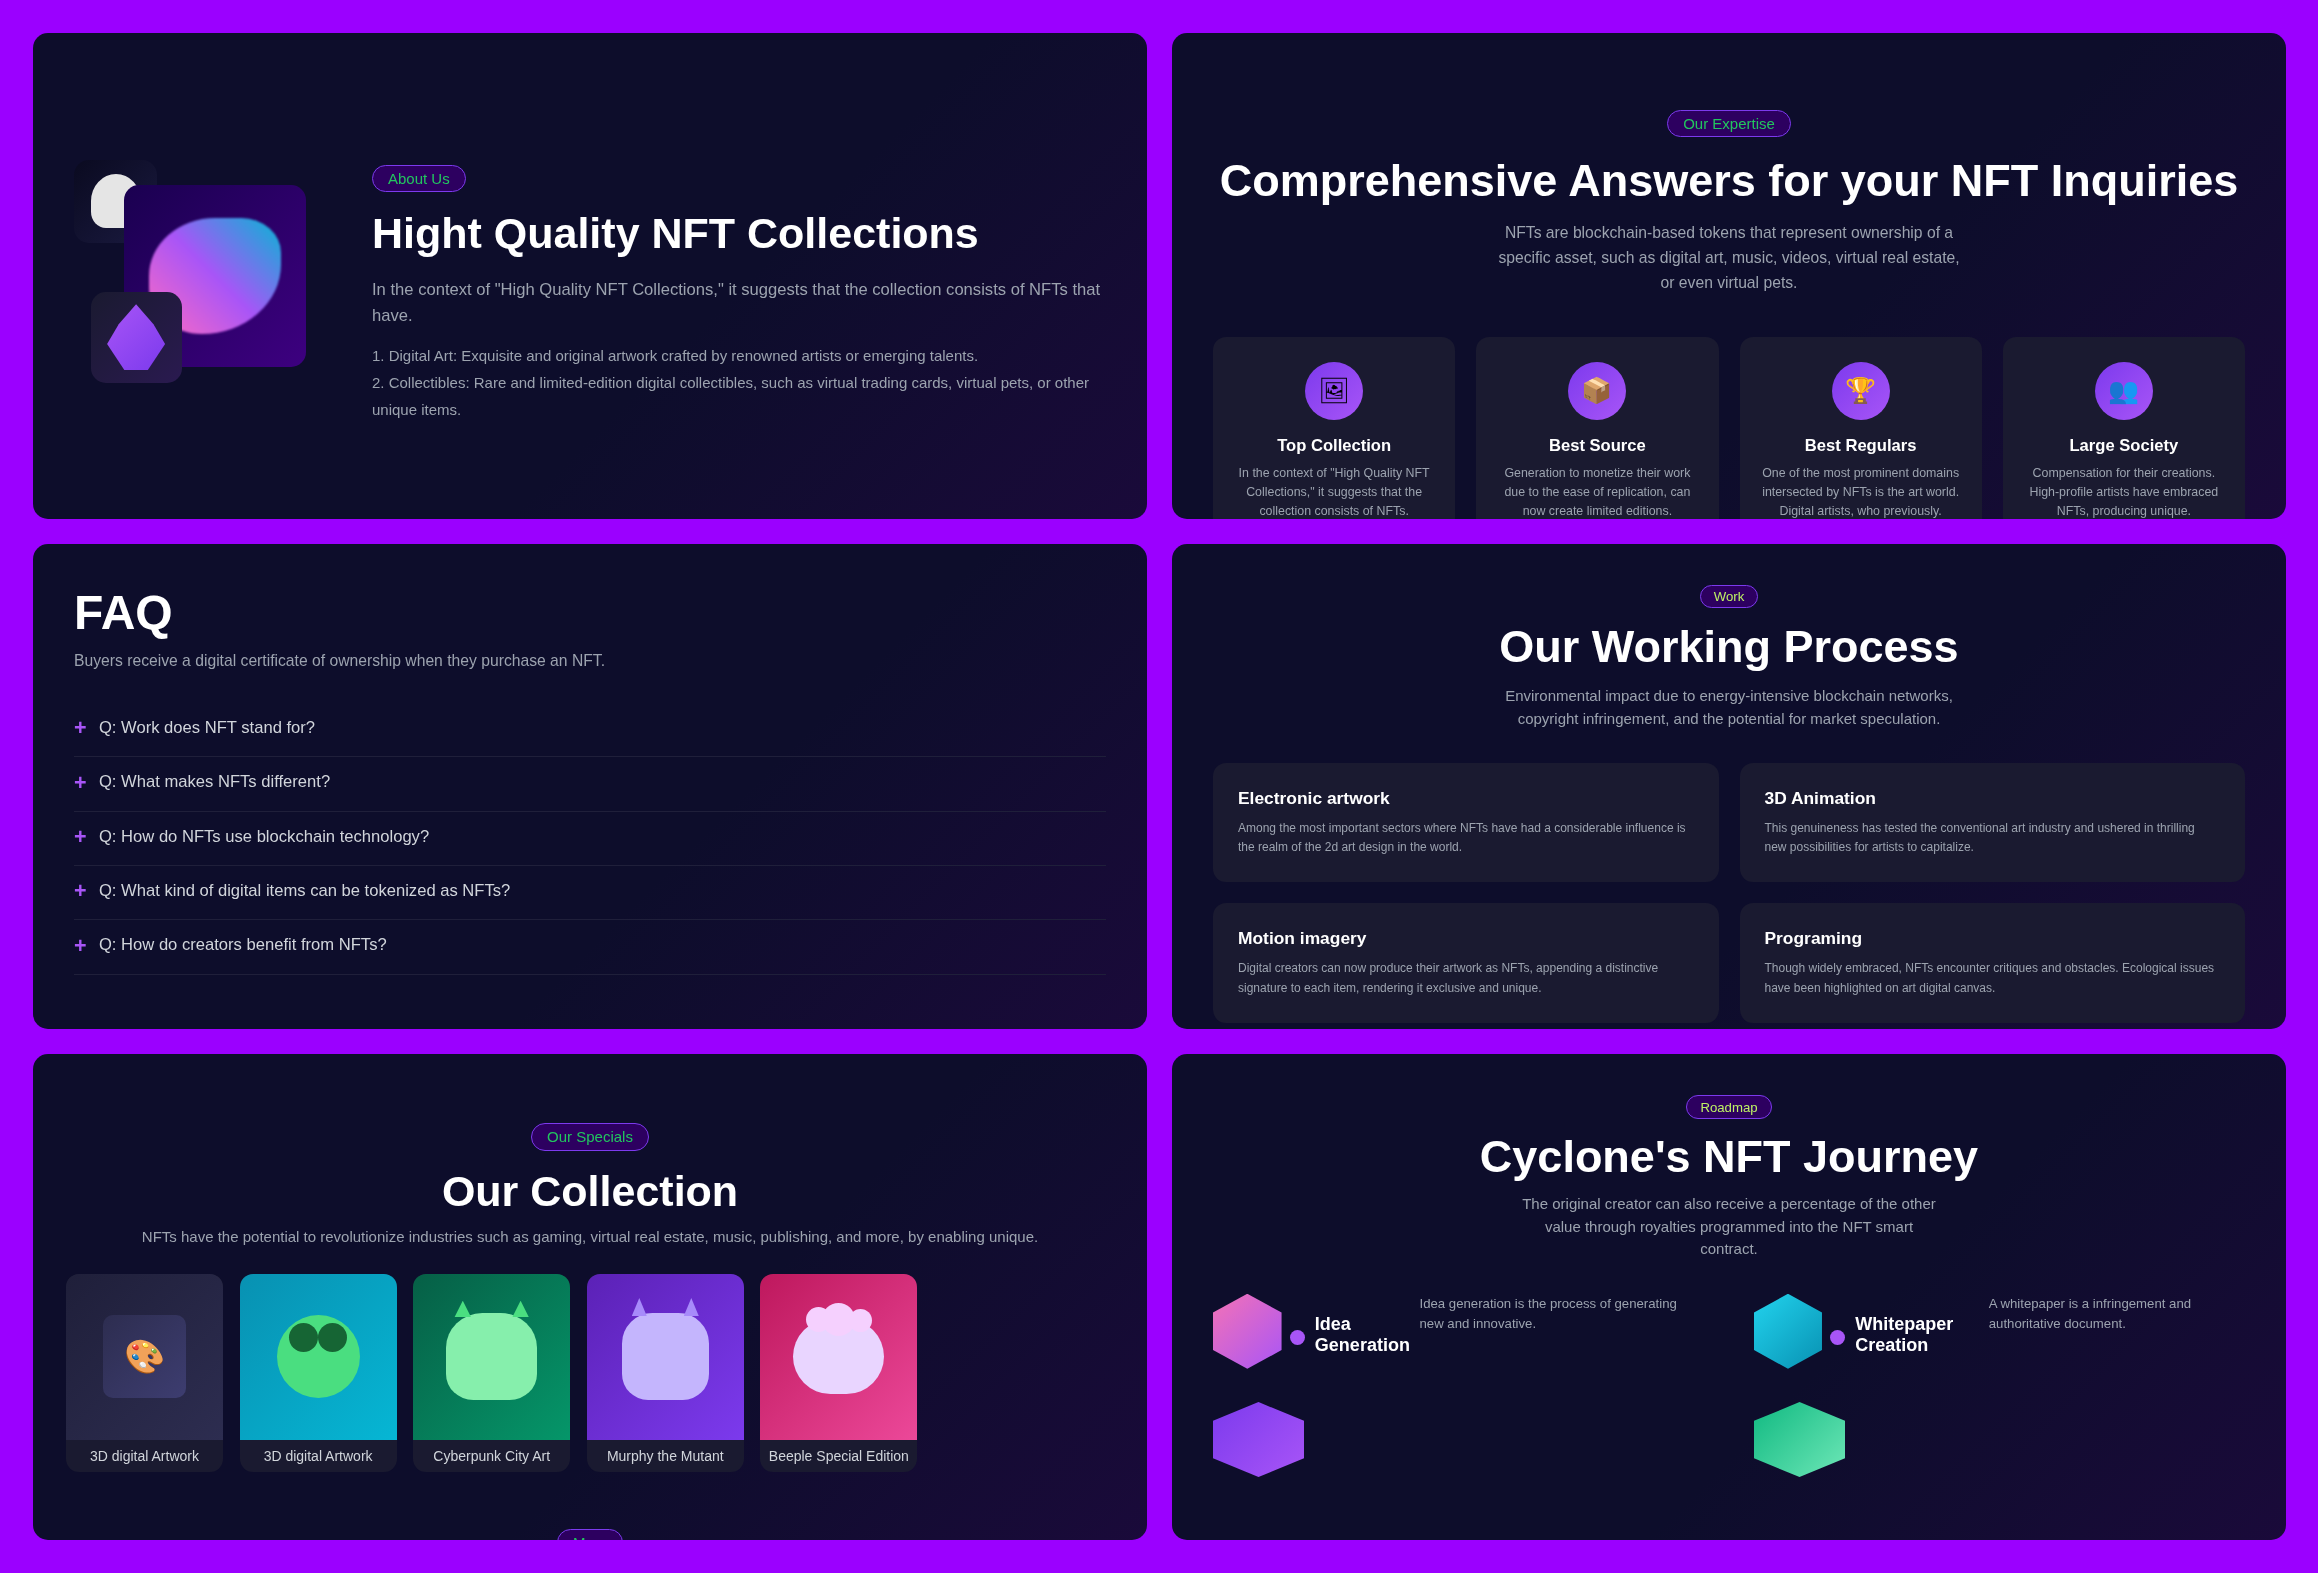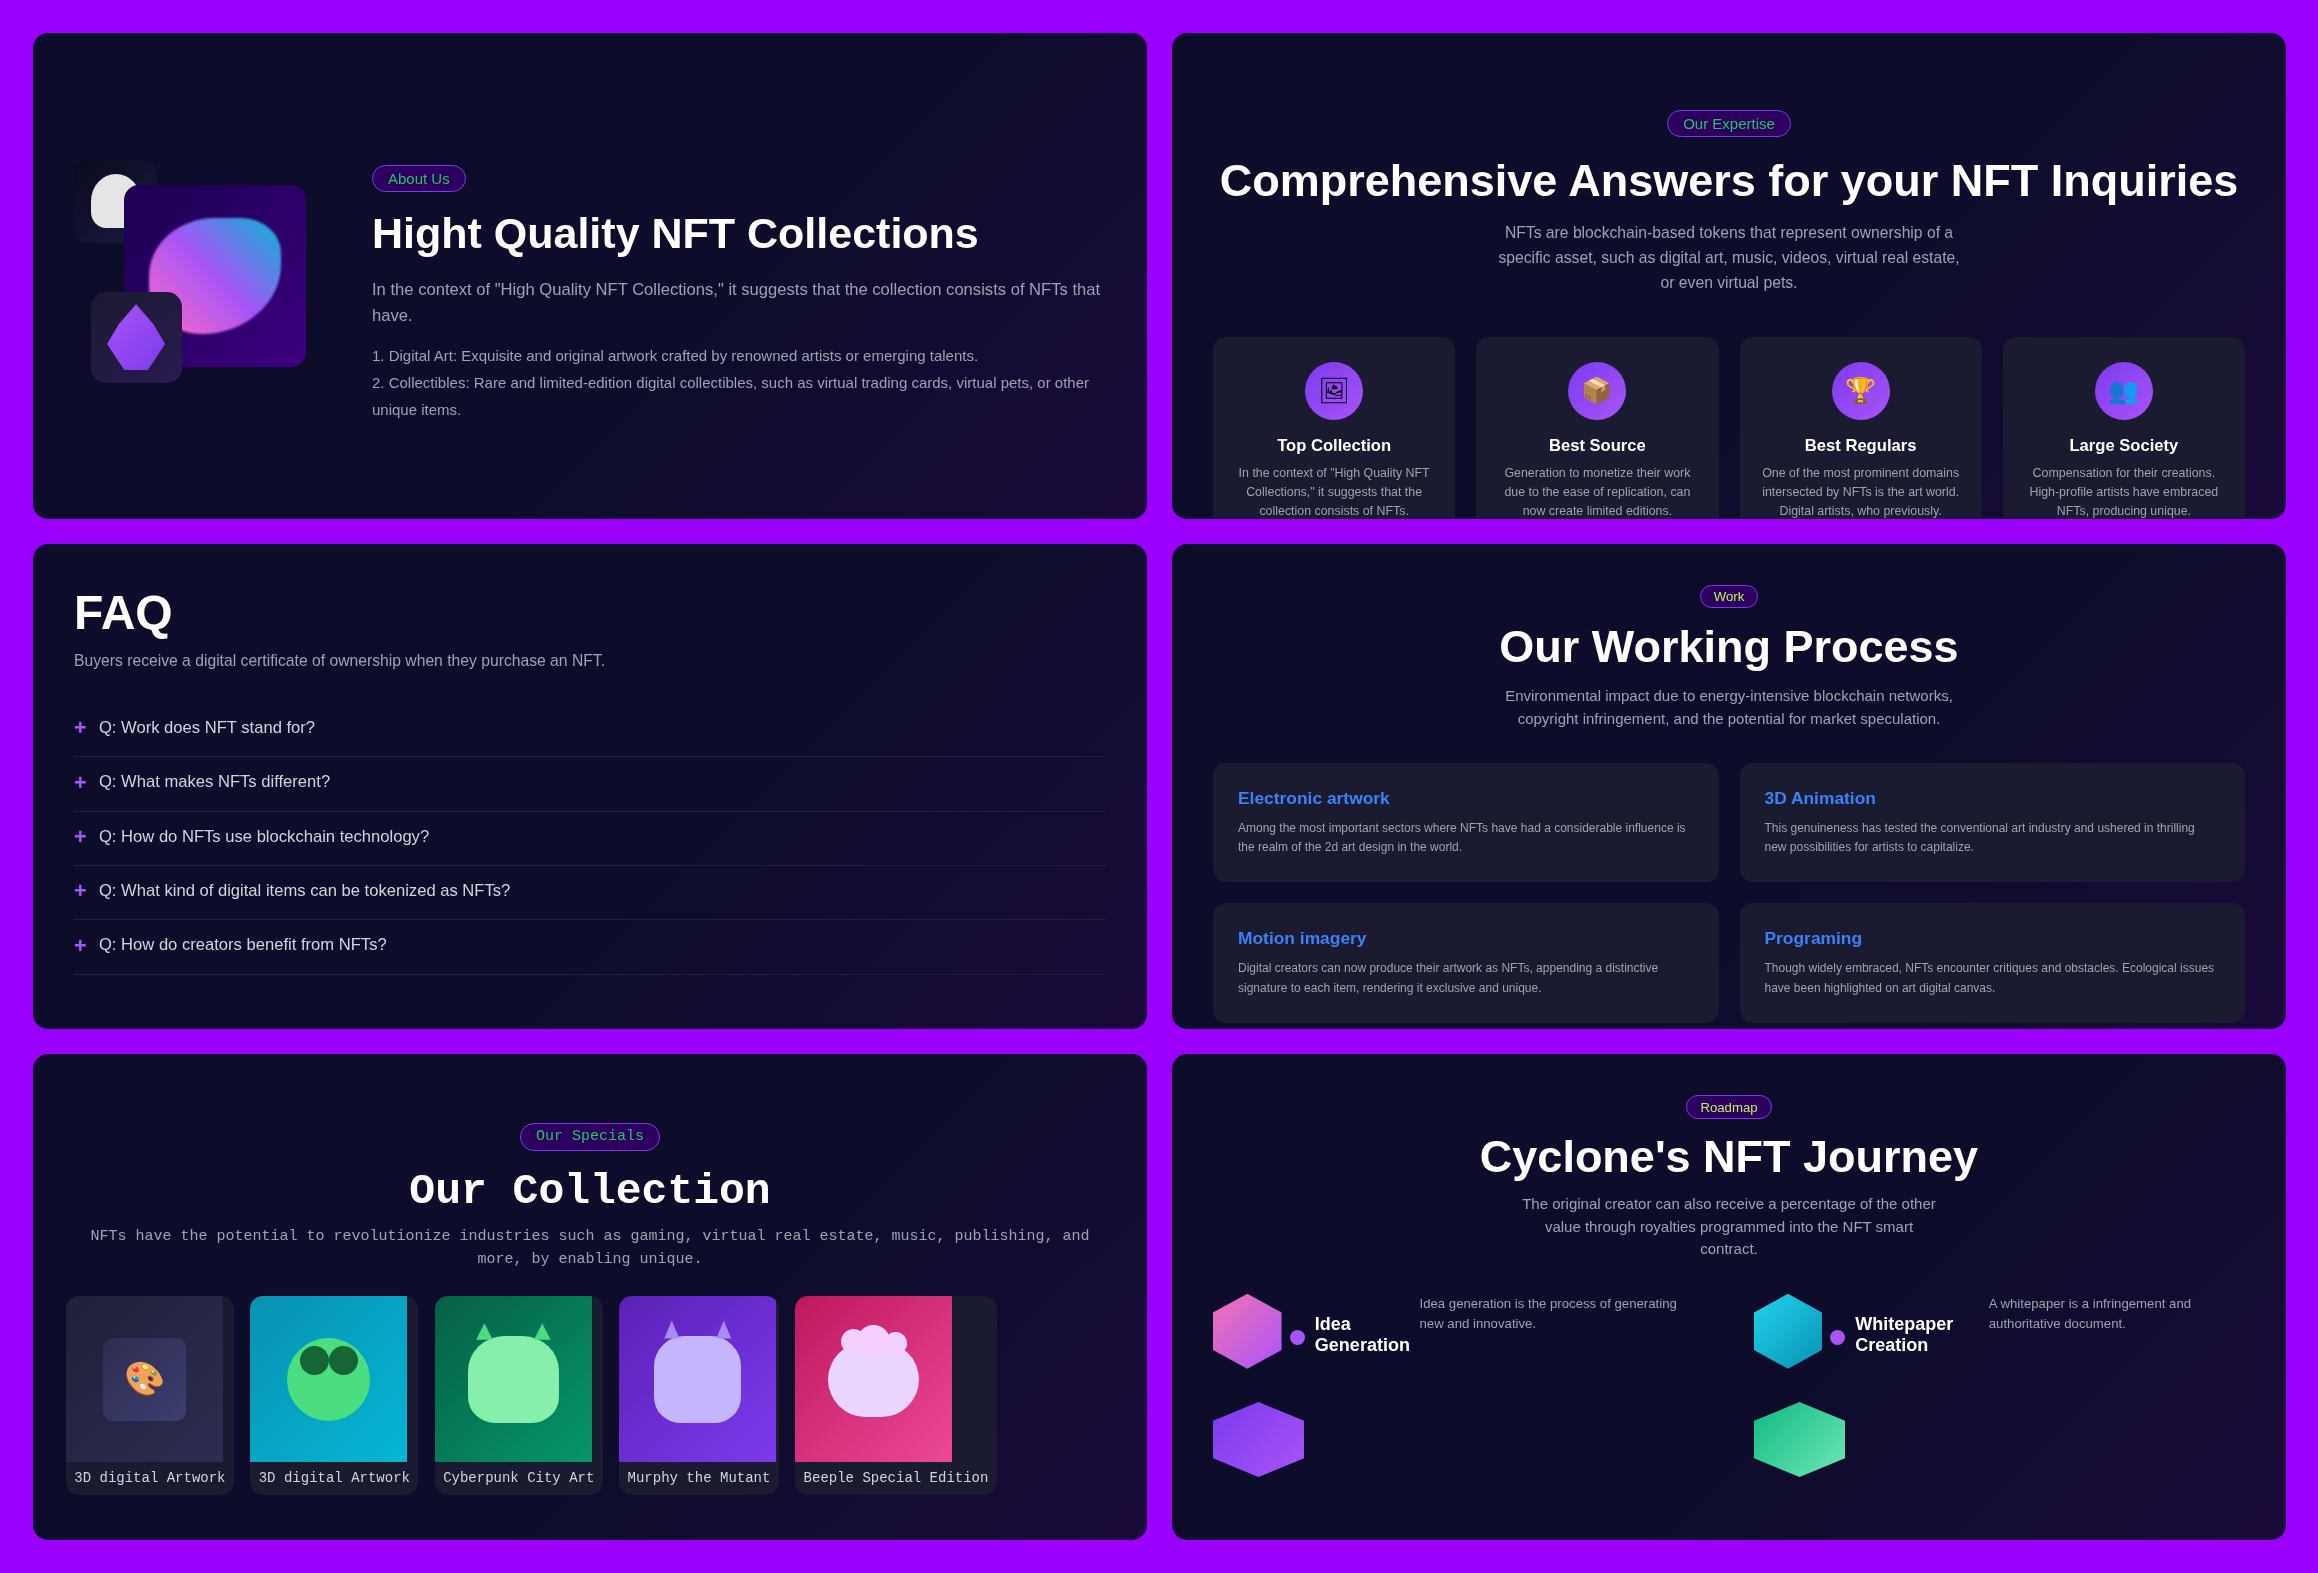--- a/index.html
+++ b/index.html
@@ -183,21 +183,20 @@
       flex-shrink: 0;
       margin-top: -1.7px;
     }
 
     
     .panel-collection {
       grid-column: 1;
       grid-row: 3;
       background: linear-gradient(135deg, #0d0d2b 60%, #1a0a3a 100%);
       padding: 33px 0 43px 33px;
-      font-family: Liberation Mono, monospace;
     }
 
     .collection-header {
       text-align: center;
       padding-right: 33px;
       margin-bottom: 25px;
     }
 
     .collection-header h2 {
       color: #fff;
@@ -373,21 +372,21 @@
       text-align: left;
     }
 
     .process-card {
       background: #1a1a30;
       border-radius: 13.2px;
       padding: 25px;
     }
 
     .process-card h3 {
-      color: #3b82f6;
+      color: #ffffff;
       font-size: 17.4px;
       font-weight: 700;
       margin-bottom: 10px;
     }
 
     .process-card p {
       color: #9ca3af;
       font-size: 12px;
       line-height: 1.6;
     }

